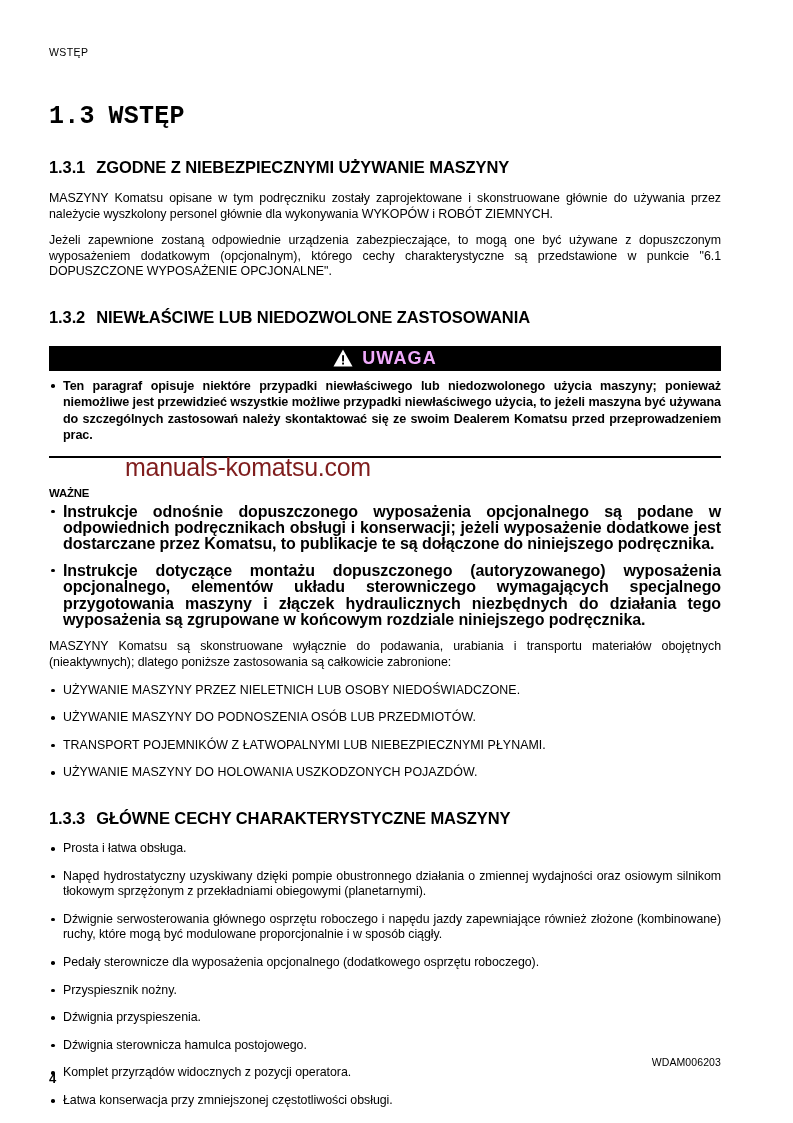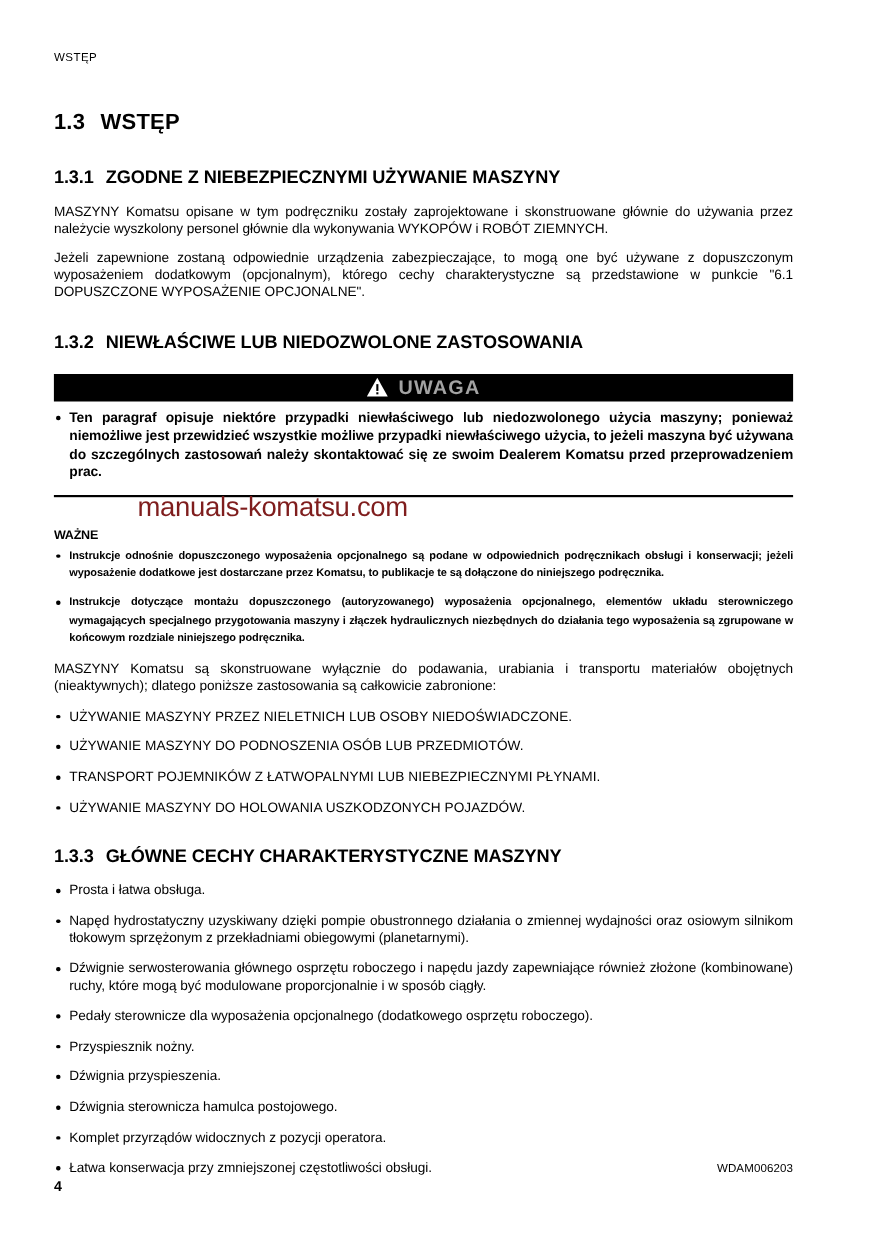--- a/index.html
+++ b/index.html
@@ -39,26 +39,27 @@
   
   .content {
     position: absolute;
     left: 49px;
     top: 96px;
     width: 672px;
   }
 
   
   h1.sec-title {
-    font-size: 20px;
-    font-weight: bold;
-    margin: 2px 0 0 0;
+    font-size: 25px;
+    font-weight: bold;
+    margin: 8px 0 0 0;
     padding: 0;
     line-height: 26px;
     letter-spacing: 0.2px;
+    font-family: Liberation Mono, monospace;
   }
   h1.sec-title .num { margin-right: 14px; }
 
   h2.sub-title {
     font-size: 16.5px;
     font-weight: bold;
     margin: 26px 0 0 0;
     padding: 0;
     line-height: 22px;
     letter-spacing: -0.1px;
@@ -119,21 +120,21 @@
     align-items: center;
     justify-content: center;
     gap: 9px;
   }
   .warn-bar .tri {
     display: block;
     width: 20px;
     height: 18px;
   }
   .warn-bar .warn-label {
-    color: #a3a3a3;
+    color: #f0abfc;
     font-size: 18px;
     font-weight: bold;
     letter-spacing: 1.1px;
     line-height: 18px;
     position: relative;
     top: -0.5px;
   }
   ul.warn-list {
     list-style: none;
     margin: 0;
@@ -194,21 +195,21 @@
     line-height: 14px;
   }
   ul.wazne-list {
     list-style: none;
     margin: 0;
     padding: 0;
   }
   ul.wazne-list > li {
     position: relative;
     padding-left: 14px;
-    font-size: 10px;
+    font-size: 16px;
     font-weight: bold;
     line-height: 16.4px;
     margin-top: 4px;
     text-align: justify;
     letter-spacing: -0.1px;
   }
   ul.wazne-list > li + li { margin-top: 10px; }
   ul.wazne-list > li::before {
     content: "";
     position: absolute;

